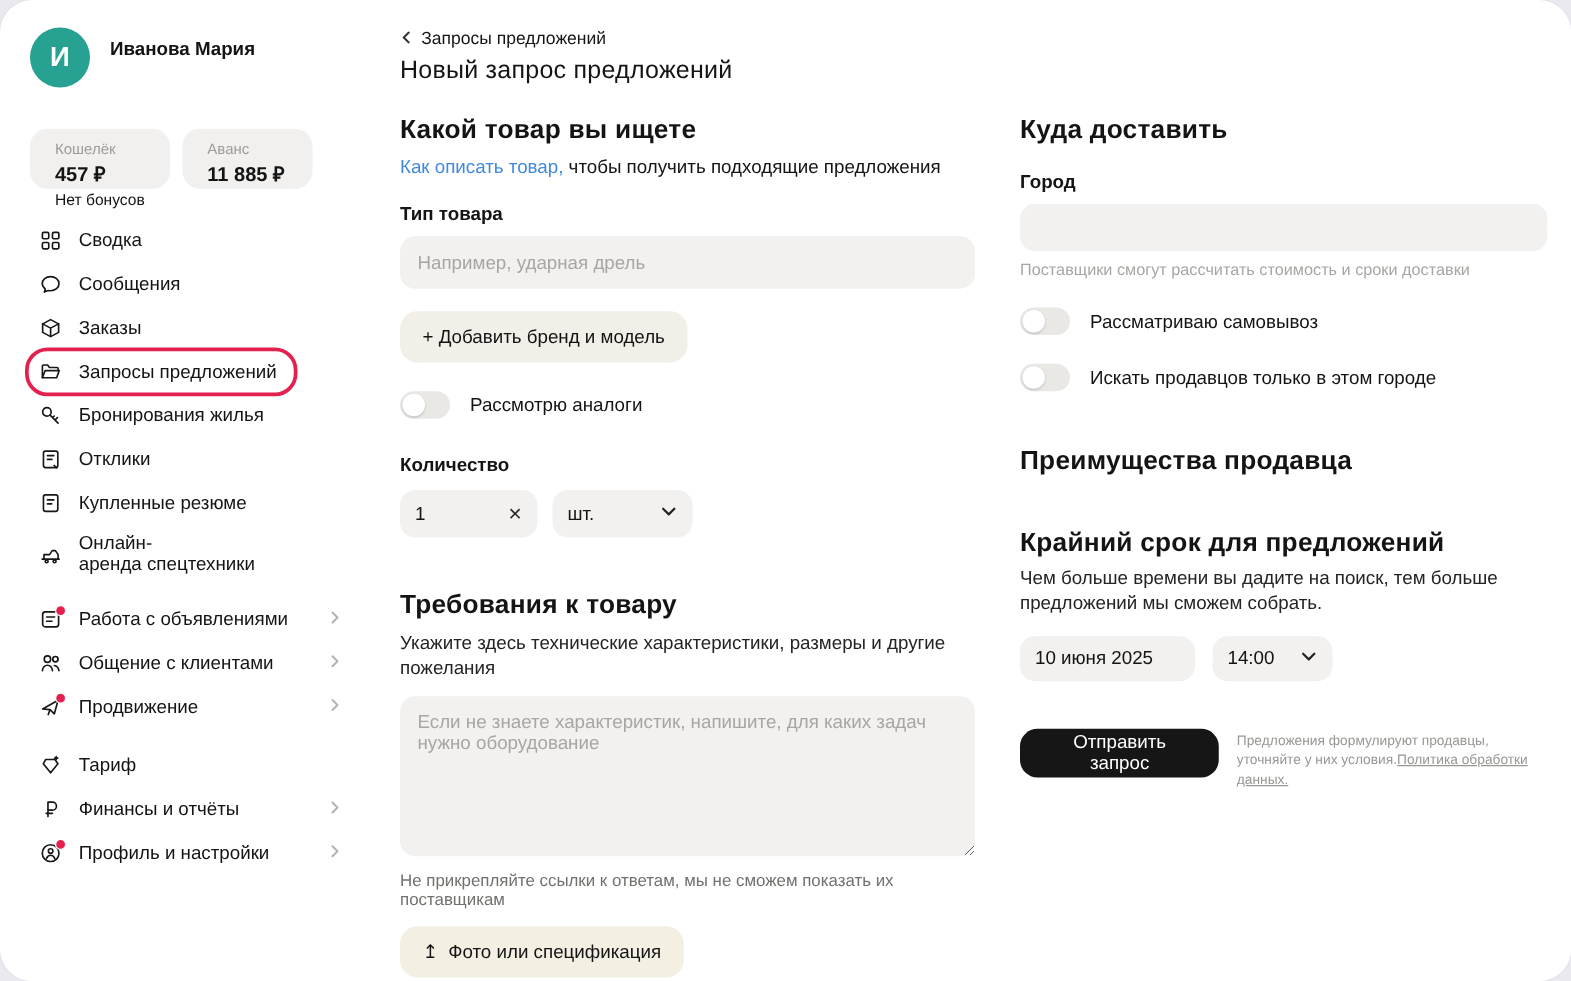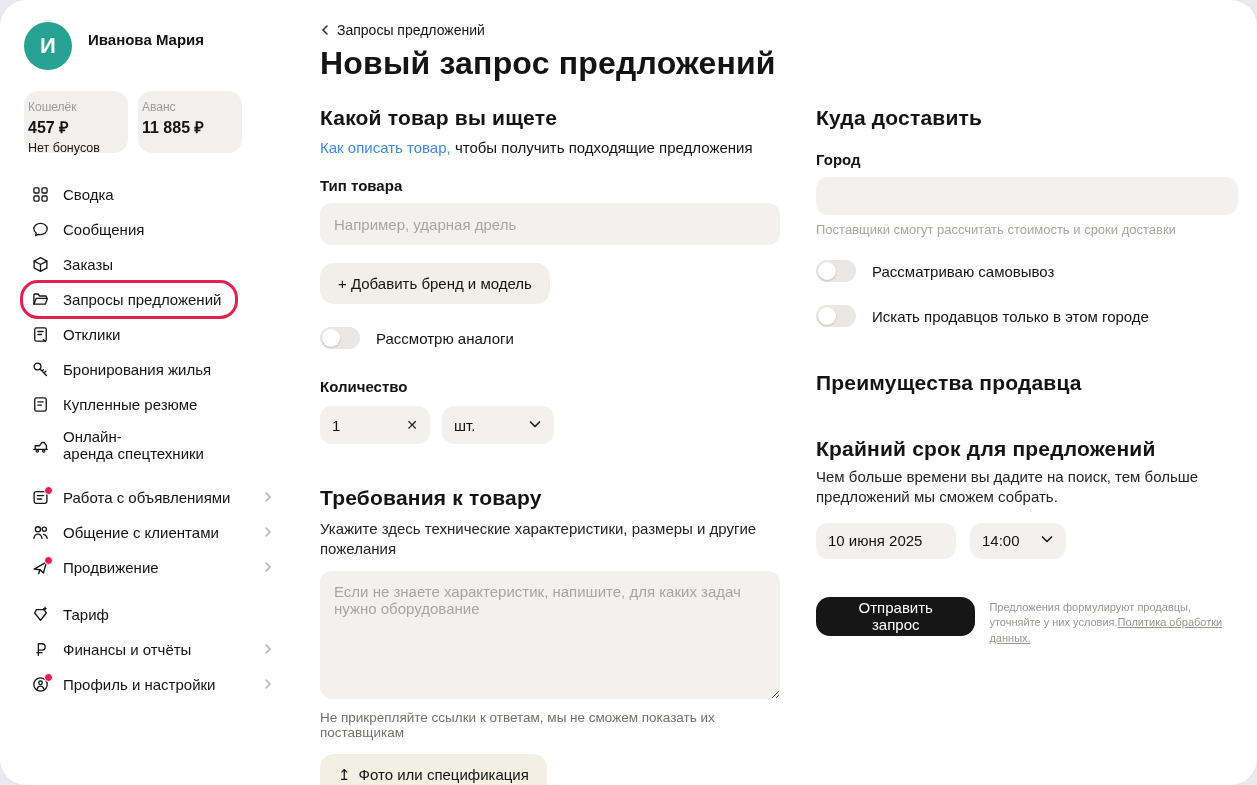--- a/index.html
+++ b/index.html
@@ -30,21 +30,21 @@
   .sidebar{width:300px;flex:none;padding:22px 18px 10px 24px;}
   .profile{display:flex;align-items:flex-start;gap:16px;}
   .avatar{
     width:48px;height:48px;border-radius:50%;background:var(--avatar);
     color:#fff;font-size:22px;font-weight:700;
     display:flex;align-items:center;justify-content:center;flex:none;
   }
   .profile-name{font-size:15px;font-weight:700;margin-top:9px;}
   .balances{display:flex;gap:10px;margin-top:21px;}
   .balance-card{
-    background:#f1f0ee;border-radius:14px;padding:9px 4px;height:62px;min-width:104px;
+    background:#f1f0ee;border-radius:14px;padding:9px 20px;height:48px;min-width:104px;margin-top:12px;
   }
   .balance-label{font-size:12px;color:#9d9c99;}
   .balance-amount{font-size:16px;font-weight:700;margin-top:2px;}
   .balance-note{font-size:12.5px;margin-top:3px;}
   .menu{margin-top:24px;}
   .menu-group{margin-bottom:12px;}
   .menu-item{
     display:flex;align-items:center;gap:14px;height:35px;cursor:pointer;
     position:relative;padding-left:8px;
   }
@@ -59,21 +59,21 @@
   .menu-chevron{margin-left:auto;margin-right:8px;color:#b4b3b0;}
   .menu-chevron svg{width:12px;height:12px;stroke:#b4b3b0;fill:none;stroke-width:1.6;stroke-linecap:round;stroke-linejoin:round;}
   .menu-item.active{
     border:3px solid var(--accent-red);border-radius:18px;height:39px;
     padding:0 14px 0 9px;margin:-2px 0 -2px -4px;width:max-content;
   }
   
   .main{flex:1;padding:22px 22px 0 20px;overflow:hidden;}
   .breadcrumb{display:flex;align-items:center;gap:7px;font-size:14px;cursor:pointer;width:max-content;}
   .breadcrumb svg{width:10px;height:10px;stroke:#333;fill:none;stroke-width:1.6;stroke-linecap:round;}
-  .page-title{font-size:32px;font-weight:700;margin-top:7px;letter-spacing:.2px;}
+  .page-title{font-size:20px;font-weight:400;margin-top:7px;letter-spacing:.2px;}
   .cols{display:flex;gap:36px;margin-top:24px;}
   .col-left{width:460px;flex:none;}
   .col-right{width:422px;flex:none;}
   h2.section{font-size:21px;font-weight:800;letter-spacing:.2px;}
   .hint-line{font-size:15px;margin-top:9px;}
   .hint-line .link{color:var(--link);cursor:pointer;}
   .field-label{font-size:15px;font-weight:700;margin-top:21px;}
   .text-input{
     width:100%;height:42px;background:var(--field);border:none;border-radius:12px;
     padding:0 14px;font-size:15px;color:var(--txt);margin-top:9px;outline:none;
@@ -197,36 +197,36 @@
                 <path d="M1.8 12.4V3.8a1 1 0 0 1 1-1h2.9l1.4 1.9h5.6a1 1 0 0 1 1 1v1"></path>
                 <path d="M1.8 12.4 3.9 7h10.6l-2 5.4z"></path>
               </svg>
           </span>
           <span class="menu-label">Запросы предложений</span>
         </div>
 
         <div class="menu-item">
           <span class="menu-icon">
             <svg viewBox="0 0 16 16">
+                <circle cx="5.2" cy="5.2" r="3.2"></circle>
+                <path d="M7.6 7.6l6 6M11.3 11.3l1.8-1.8M9.5 9.5l1.2-1.2"></path>
+              </svg>
+          </span>
+          <span class="menu-label">Бронирования жилья</span>
+        </div>
+
+        <div class="menu-item">
+          <span class="menu-icon">
+            <svg viewBox="0 0 16 16">
                 <rect x="2.6" y="1.8" width="10.8" height="12.4" rx="1.5"></rect>
                 <path d="M5.6 5.2h4.8M5.6 8h3.4"></path>
                 <path d="M10.6 12.6l2 1.8"></path>
               </svg>
           </span>
           <span class="menu-label">Отклики</span>
-        </div>
-
-        <div class="menu-item">
-          <span class="menu-icon">
-            <svg viewBox="0 0 16 16">
-                <circle cx="5.2" cy="5.2" r="3.2"></circle>
-                <path d="M7.6 7.6l6 6M11.3 11.3l1.8-1.8M9.5 9.5l1.2-1.2"></path>
-              </svg>
-          </span>
-          <span class="menu-label">Бронирования жилья</span>
         </div>
 
         <div class="menu-item">
           <span class="menu-icon">
             <svg viewBox="0 0 16 16">
                 <rect x="2.6" y="1.8" width="10.8" height="12.4" rx="1.5"></rect>
                 <path d="M5.6 5.6h4.8M5.6 8.6h3.2"></path>
               </svg>
           </span>
           <span class="menu-label">Купленные резюме</span>

